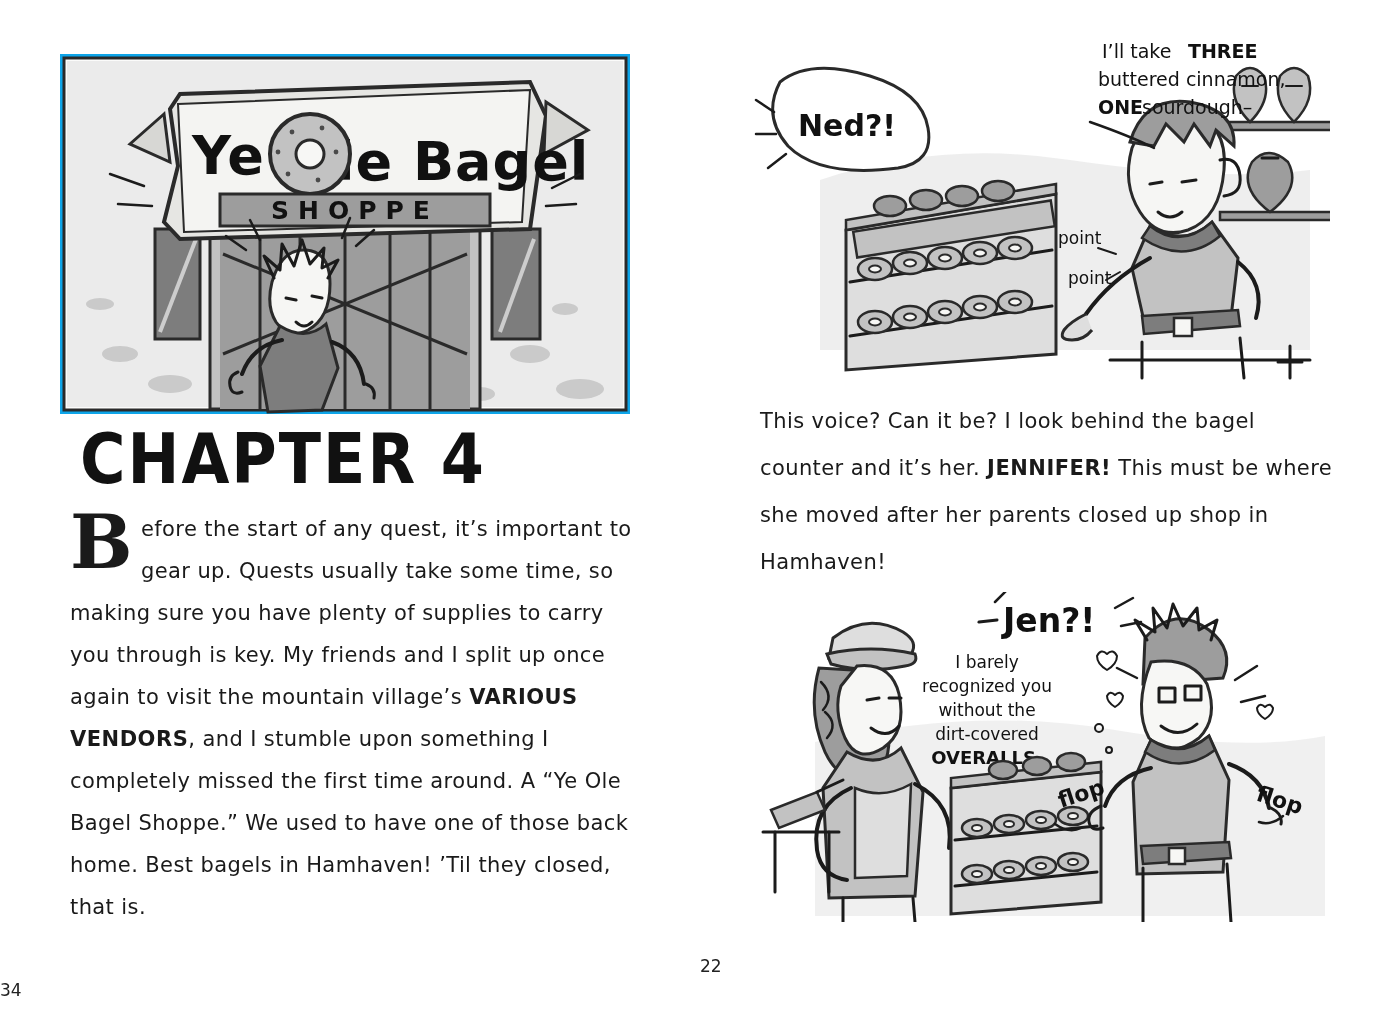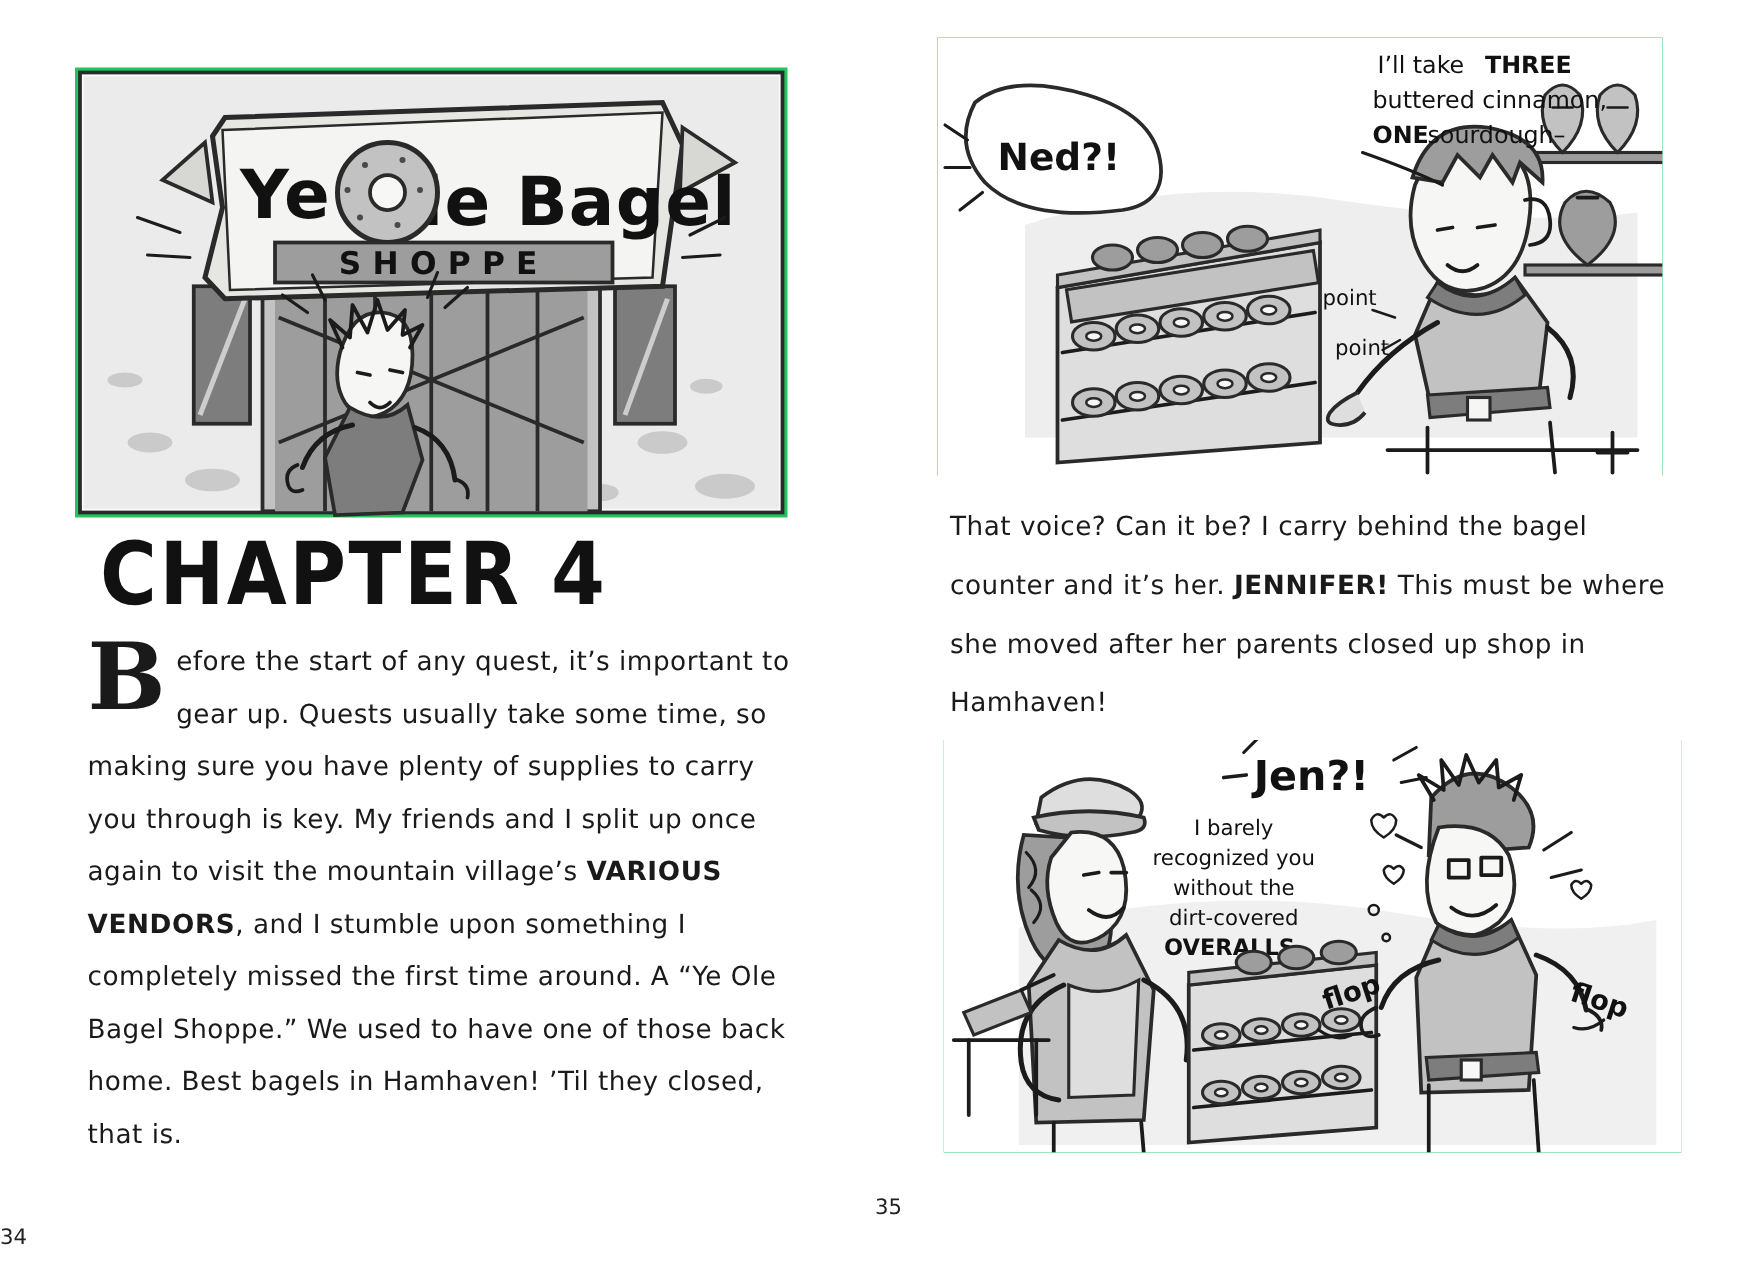--- a/index.html
+++ b/index.html
@@ -25,21 +25,21 @@
     width: 700px;
     height: 1018px;
     box-sizing: border-box;
   }
   .page-left { padding: 30px 60px 0 70px; margin-top: 24px; }
   .page-right { padding: 30px 60px 0 60px; }
 
   
   .illus {
     position: relative;
-    background: #22c55e;
+    background: #0ea5e9;
     overflow: hidden;
   }
   .illus svg { display: block; width: 100%; height: 100%; }
 
   
   .chapter-title {
     font-family: "DejaVu Sans", sans-serif;
     font-weight: bold;
     font-size: 62px;
     letter-spacing: 2px;
@@ -328,21 +328,21 @@
         </g>
 
         <text class="hand-reg" x="308" y="214" font-size="17">point</text>
         <text class="hand-reg" x="318" y="254" font-size="17">point</text>
         <path d="M348 218 l18 6" class="ink" stroke-width="2"></path>
         <path d="M356 250 l14 -8" class="ink" stroke-width="2"></path>
       </svg>
     </div>
 
     <div class="body-text right-col" style="margin-top:18px;">
-      <span>That voice? Can it be? I carry behind the bagel counter and it’s her. </span><span class="bold-caps">JENNIFER!</span><span> This must be where she moved after her parents closed up shop in Hamhaven!</span>
+      <span>This voice? Can it be? I look behind the bagel counter and it’s her. </span><span class="bold-caps">JENNIFER!</span><span> This must be where she moved after her parents closed up shop in Hamhaven!</span>
     </div>
 
     <div class="illus" style="width:590px;height:330px;margin:6px 0 0 -5px;text-align:center;">
       <svg viewBox="0 0 590 330" xmlns="http://www.w3.org/2000/svg" aria-hidden="true">
         <rect x="0" y="0" width="590" height="330" fill="#ffffff"></rect>
         <path d="M60 150 q160 -36 300 -12 q130 22 210 6 l0 180 l-510 0 Z" class="wash-l" opacity="0.45"></path>
 
         <g>
           <text class="hand" x="248" y="40" font-size="33">Jen?!</text>
           <path d="M224 30 l18 -2" class="ink" stroke-width="3"></path>
@@ -482,16 +482,16 @@
           <text class="hand" x="306" y="216" font-size="22" transform="rotate(-18 306 216)">flop</text>
           <text class="hand" x="500" y="208" font-size="22" transform="rotate(18 500 208)">flop</text>
           <g class="ink" stroke-width="2.5">
             <path d="M300 232 q14 10 26 4"></path>
             <path d="M528 224 q-12 10 -24 6"></path>
           </g>
         </g>
       </svg>
     </div>
 
-    <div class="page-number">35</div>
+    <div class="page-number">22</div>
   </div>
 
 </div>
 
 </body></html>

